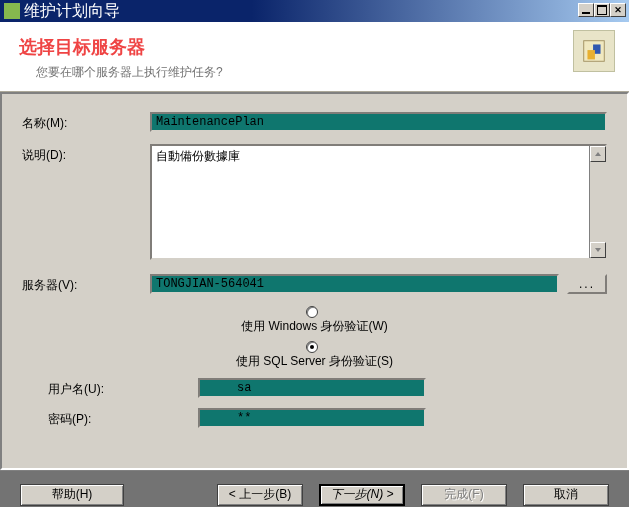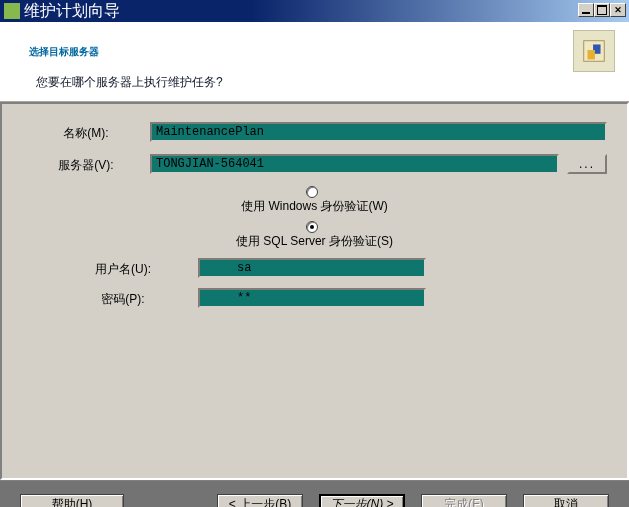--- a/index.html
+++ b/index.html
@@ -55,28 +55,28 @@
   .win-btn.min::after { content:""; display:block; width:8px; height:2px; background:#000; margin-top:6px;}
   .win-btn.max::after { content:""; display:block; width:8px; height:7px; border:1px solid #000; border-top:2px solid #000;}
   .win-btn.close { font-weight:bold; }
   .header-area {
     background: #fff;
     padding: 8px 14px 10px 14px;
     position: relative;
     border-bottom: 1px solid #aca899;
   }
   .header-area h2 {
-    margin: 15px;
-    font-size: 10px;
+    margin: 5px;
+    font-size: 18px;
     font-weight: bold;
-    color: #0369a1;
+    color: #ef4444;
   }
   .header-area .subtitle {
     margin: 4px 0 0 22px;
-    color: #0f172a;
+    color: #737373;
   }
   .header-icon {
     position: absolute;
     right: 14px; top: 8px;
     width: 42px; height: 42px;
     border:1px solid #c0c0a0;
     background: #e8e4c8;
     display:flex;align-items:center;justify-content:center;
   }
   .header-icon svg { width:28px; height:28px; }
@@ -90,21 +90,20 @@
   }
   .form-row {
     display: flex;
     align-items: flex-start;
     margin-bottom: 12px;
   }
   .form-row.tall { margin-bottom: 14px; }
   .form-label {
     width: 128px;
     padding-top: 3px;
-    text-align: center;
   }
   .text-input {
     flex: 1;
     height: 20px;
     border: 2px inset #d4d0c8;
     background: #0f766e;
     padding: 1px 4px;
     font-family: "Courier New", monospace;
     font-size: 12px;
   }
@@ -221,20 +220,34 @@
   </div>
 </div>
 
 <div class="body-area">
 
   <div class="form-row">
     <div class="form-label">名称(M):</div>
     <div class="text-input">MaintenancePlan</div>
   </div>
 
+  <div class="form-row tall">
+    <div class="form-label">说明(D):</div>
+    <div class="textarea-wrap">
+      <div class="textarea-inner">自動備份數據庫</div>
+      <div class="fake-scroll">
+        <div class="scroll-btn up">
+            <div class="arrow-up"></div>
+          </div>
+        <div class="scroll-btn down">
+            <div class="arrow-down"></div>
+          </div>
+      </div>
+    </div>
+  </div>
 
   <div class="form-row">
     <div class="form-label">服务器(V):</div>
     <div class="server-row" style="flex:1;margin-bottom:0;">
       <div class="text-input">TONGJIAN-564041</div>
       <div class="browse-btn">...</div>
     </div>
   </div>
 
   <div class="radio-row">

